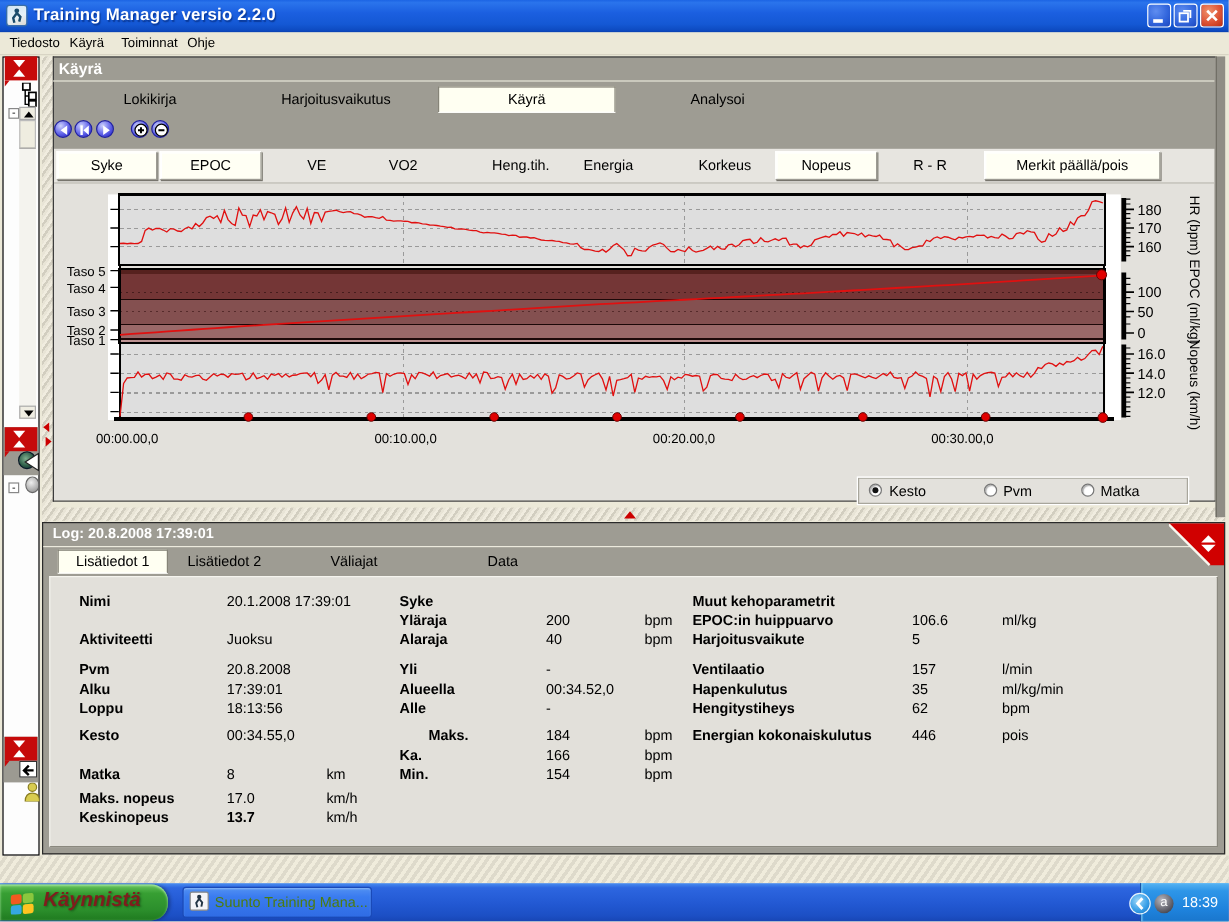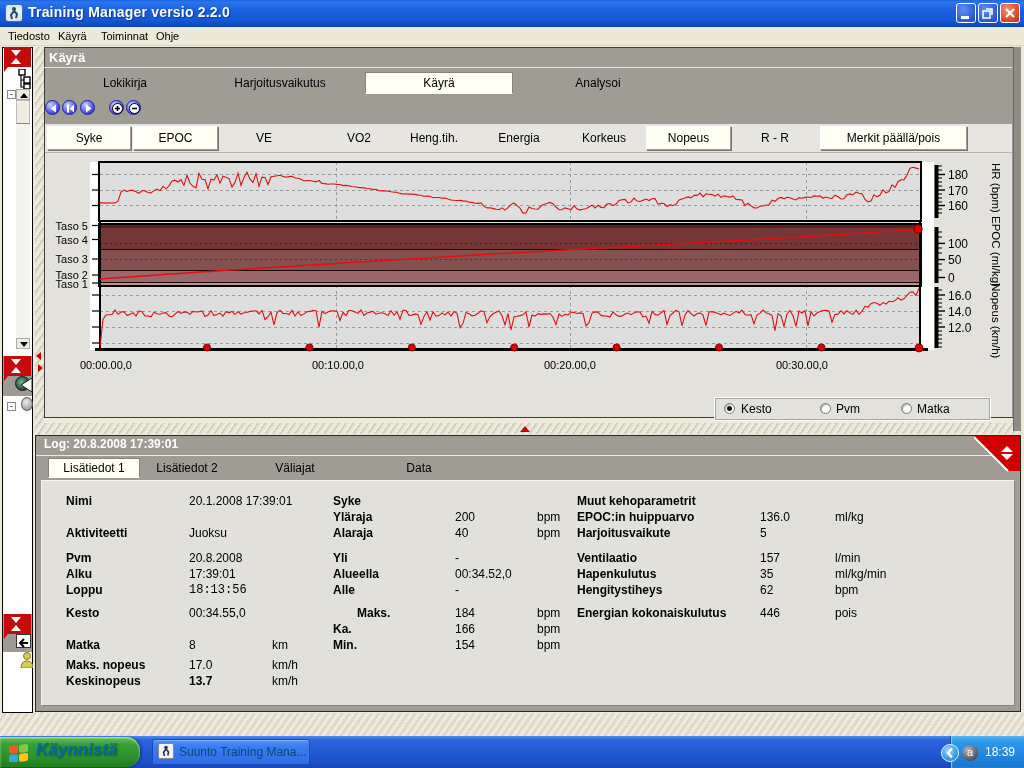--- a/index.html
+++ b/index.html
@@ -56,21 +56,21 @@
 #p2-headline{left:36px;top:455px;width:984px;height:1px;background:#eceadd;}
 #p2-corner{left:974px;top:436px;width:46px;height:36px;}
 #p2-content{left:41px;top:480px;width:974px;height:226px;background:#e2e0da;border:1px solid #f5f4ee;border-right-color:#8a887e;border-bottom-color:#8a887e;}
 .dlbl{position:absolute;font-size:12px;font-weight:bold;color:#000;white-space:pre;}
 .dval{position:absolute;font-size:12px;color:#000;white-space:pre;}
 #taskbar{left:0;top:736px;width:1024px;height:32px;
  background:linear-gradient(180deg,#4a8df0 0%,#2d66e0 12%,#2258d2 55%,#1c4fc4 85%,#1745b4 100%);}
 #startbtn{left:0;top:737px;width:140px;height:30px;border-radius:0 14px 14px 0;
  background:linear-gradient(180deg,#66c45c 0%,#379f33 25%,#2c8f2c 70%,#1f7a1f 100%);
  box-shadow:inset 0 1px 2px #b8f0b0, 2px 0 3px rgba(0,0,0,0.3);}
-#starttxt{left:36px;top:740px;color:#0369a1;font-size:17px;font-weight:bold;font-style:italic;
+#starttxt{left:36px;top:740px;color:#7f1d1d;font-size:17px;font-weight:bold;font-style:italic;
  text-shadow:1px 1px 2px #1a5a1a;}
 #taskbtn{left:152px;top:739px;width:158px;height:26px;background:linear-gradient(180deg,#5390f2 0%,#3a7cf0 30%,#2f6ce4 100%);
  border:1px solid #1a4ab8;border-radius:3px;box-shadow:inset 0 1px 1px #7fb0f8;}
 #tray{left:950px;top:736px;width:74px;height:32px;
  background:linear-gradient(180deg,#55b2f2 0%,#2e96e8 20%,#1e82dc 70%,#1a76cc 100%);
  border-left:1px solid #1653a8;box-shadow:inset 1px 0 1px #7fd2fa;}
 #traytime{left:985px;top:745px;color:#fff;font-size:12px;}
 </style></head><body>
 <div class="abs" id="titlebar"></div>
 <div class="abs" id="title-ico"><svg width="16" height="16">
@@ -172,23 +172,23 @@
       <circle cx="7.5" cy="7.5" r="5" fill="#fff" stroke="#000"></circle>
       <path d="M5 7.5 h5" stroke="#000" stroke-width="1.6"></path>
     </svg>
   </div>
 <div class="abs" id="chanrow"></div>
 <div class="chanbtn" style="left:47px;width:84px;">Syke</div>
 <div class="chanbtn" style="left:133px;width:85px;">EPOC</div>
 <div class="chanbtn" style="left:646px;width:85px;">Nopeus</div>
 <div class="chanbtn" style="left:820px;width:147px;">Merkit päällä/pois</div>
 <div class="chantxt" style="left:204px;width:120px;">VE</div>
-<div class="chantxt" style="left:299px;width:120px;">VO2</div>
+<div class="chantxt" style="left:276px;width:120px;">VO2</div>
 <div class="chantxt" style="left:374px;width:120px;">Heng.tih.</div>
-<div class="chantxt" style="left:459px;width:120px;">Energia</div>
+<div class="chantxt" style="left:447px;width:120px;">Energia</div>
 <div class="chantxt" style="left:544px;width:120px;">Korkeus</div>
 <div class="chantxt" style="left:715px;width:120px;">R - R</div>
 <div class="abs" id="chartbg"></div>
 <div class="abs" style="left:1013px;top:47px;width:8px;height:384px;background:#8f8d85;border-left:1px solid #6a685f;"></div>
 <svg class="abs" style="left:44px;top:152px;" width="969" height="266" viewBox="44 152 969 266">
 <rect x="90" y="162" width="10" height="188" fill="#fff"></rect>
 <rect x="921" y="162" width="13" height="188" fill="#fff"></rect>
 <rect x="100" y="162" width="820" height="58" fill="#dedede"></rect>
 <rect x="100" y="225" width="820" height="60" fill="#dedede"></rect>
 <rect x="100" y="285" width="820" height="63" fill="#dedede"></rect>
@@ -326,21 +326,21 @@
 <div class="tabtxt" style="left:559px;top:487px;width:140px;margin-top:32px;">Muokkaa</div>
 <div class="abs" id="p2-content"></div>
 <div class="dlbl" style="left:66px;top:494px;">Nimi</div>
 <div class="dval" style="left:189px;top:494px;">20.1.2008 17:39:01</div>
 <div class="dlbl" style="left:333px;top:494px;">Syke</div>
 <div class="dlbl" style="left:577px;top:494px;">Muut kehoparametrit</div>
 <div class="dlbl" style="left:333px;top:510px;">Yläraja</div>
 <div class="dval" style="left:455px;top:510px;">200</div>
 <div class="dval" style="left:537px;top:510px;">bpm</div>
 <div class="dlbl" style="left:577px;top:510px;">EPOC:in huippuarvo</div>
-<div class="dval" style="left:760px;top:510px;">136.0</div>
+<div class="dval" style="left:760px;top:510px;">106.6</div>
 <div class="dval" style="left:835px;top:510px;">ml/kg</div>
 <div class="dlbl" style="left:66px;top:526px;">Aktiviteetti</div>
 <div class="dval" style="left:189px;top:526px;">Juoksu</div>
 <div class="dlbl" style="left:333px;top:526px;">Alaraja</div>
 <div class="dval" style="left:455px;top:526px;">40</div>
 <div class="dval" style="left:537px;top:526px;">bpm</div>
 <div class="dlbl" style="left:577px;top:526px;">Harjoitusvaikute</div>
 <div class="dval" style="left:760px;top:526px;">5</div>
 <div class="dlbl" style="left:66px;top:551px;">Pvm</div>
 <div class="dval" style="left:189px;top:551px;">20.8.2008</div>
@@ -350,21 +350,21 @@
 <div class="dval" style="left:760px;top:551px;">157</div>
 <div class="dval" style="left:835px;top:551px;">l/min</div>
 <div class="dlbl" style="left:66px;top:567px;">Alku</div>
 <div class="dval" style="left:189px;top:567px;">17:39:01</div>
 <div class="dlbl" style="left:333px;top:567px;">Alueella</div>
 <div class="dval" style="left:455px;top:567px;">00:34.52,0</div>
 <div class="dlbl" style="left:577px;top:567px;">Hapenkulutus</div>
 <div class="dval" style="left:760px;top:567px;">35</div>
 <div class="dval" style="left:835px;top:567px;">ml/kg/min</div>
 <div class="dlbl" style="left:66px;top:583px;">Loppu</div>
-<div class="dval" style="left:189px;top:583px;font-family:Liberation Mono, monospace;">18:13:56</div>
+<div class="dval" style="left:189px;top:583px;">18:13:56</div>
 <div class="dlbl" style="left:333px;top:583px;">Alle</div>
 <div class="dval" style="left:455px;top:583px;">-</div>
 <div class="dlbl" style="left:577px;top:583px;">Hengitystiheys</div>
 <div class="dval" style="left:760px;top:583px;">62</div>
 <div class="dval" style="left:835px;top:583px;">bpm</div>
 <div class="dlbl" style="left:66px;top:606px;">Kesto</div>
 <div class="dval" style="left:189px;top:606px;">00:34.55,0</div>
 <div class="dlbl" style="left:333px;top:606px;padding-left:24px;">Maks.</div>
 <div class="dval" style="left:455px;top:606px;">184</div>
 <div class="dval" style="left:537px;top:606px;">bpm</div>
@@ -395,18 +395,18 @@
         <rect x="1" y="13" width="9" height="8" rx="2" fill="#35a8e0"></rect>
         <rect x="11" y="13" width="9" height="8" rx="2" fill="#ffc420"></rect>
       </g>
     </svg></div>
 <div class="abs" id="starttxt">Käynnistä</div>
 <div class="abs" id="taskbtn"></div>
 <div class="abs" style="left:158px;top:743px;width:16px;height:16px;background:#f4f4f8;border-radius:2px;border:1px solid #888;"><svg width="14" height="14">
       <circle cx="7" cy="3.5" r="1.8" fill="#234"></circle>
       <path d="M7 5 L4.5 8.5 L5.5 12 M7 5 L9.5 8 L8.8 11.5" stroke="#234" stroke-width="1.6" fill="none"></path>
     </svg></div>
-<div class="abs" style="left:179px;top:745px;color:#0c4a6e;font-size:12px;">Suunto Training Mana...</div>
+<div class="abs" style="left:179px;top:745px;color:#4d7c0f;font-size:12px;">Suunto Training Mana...</div>
 <div class="abs" id="tray"></div>
 <div class="abs" style="left:941px;top:744px;width:18px;height:18px;border-radius:50%;background:radial-gradient(circle at 40% 35%,#9fd8f8 0%,#3aa0e8 55%,#1270c0 100%);border:1px solid #e8f4fc;"><svg width="16" height="16">
       <path d="M10 3.5 L6 8 L10 12.5" stroke="#fff" stroke-width="2.4" fill="none"></path>
     </svg></div>
 <div class="abs" style="left:962px;top:745px;width:16px;height:16px;border-radius:50%;background:radial-gradient(circle at 38% 32%,#b8b8c0 0%,#60606a 60%,#2c2c34 100%);color:#fff;font-size:11px;text-align:center;line-height:15px;">a</div>
 <div class="abs" id="traytime">18:39</div>
 </body></html>

